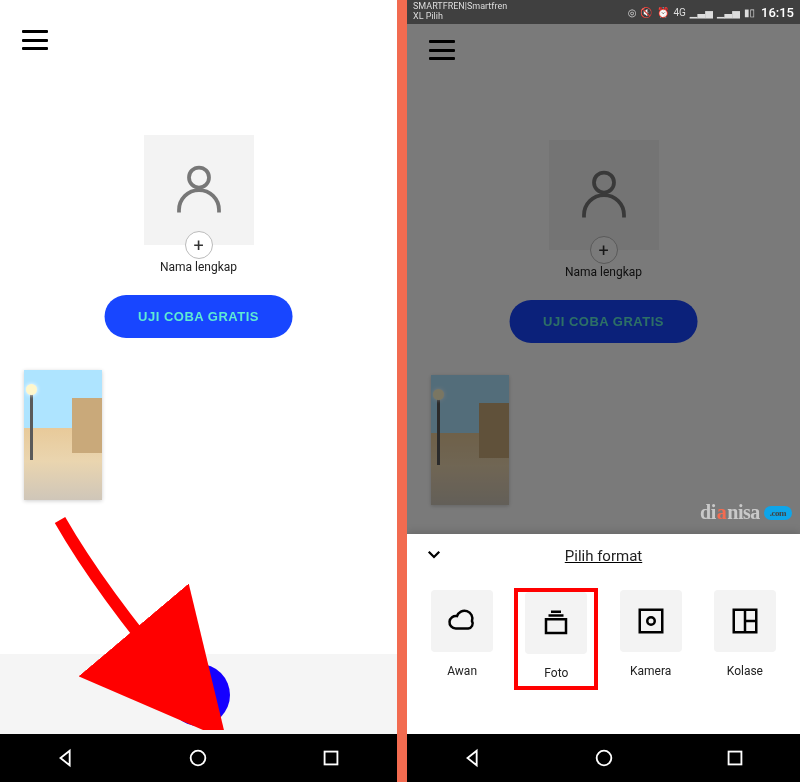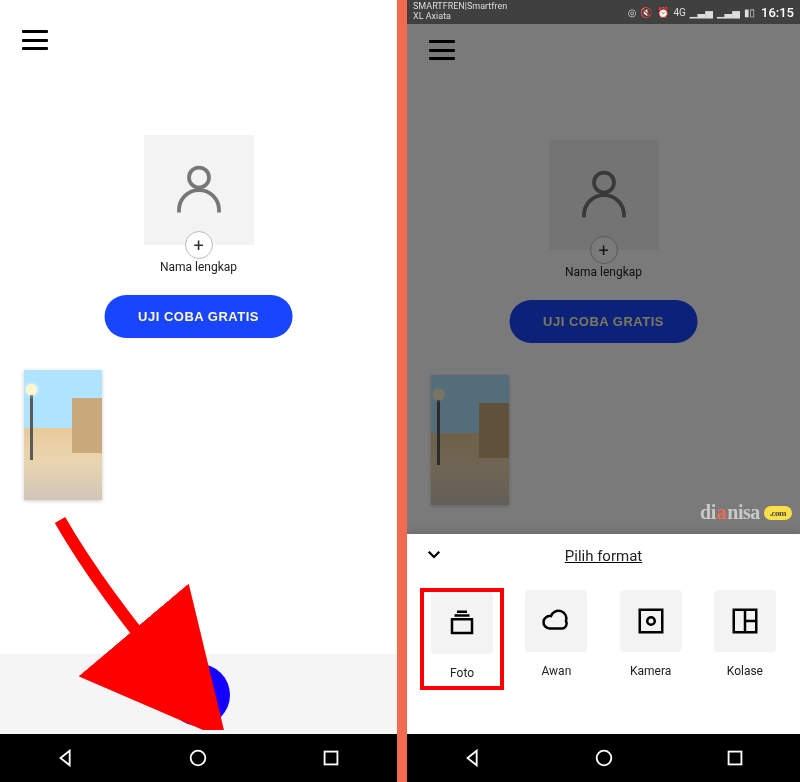--- a/index.html
+++ b/index.html
@@ -50,21 +50,21 @@
     background:#fff; border:1px solid #bbb;
     display:flex;align-items:center;justify-content:center;
     font-size:18px; color:#333;
   }
   .name-label {
     position:absolute; top: 260px; left:0; right:0;
     text-align:center; font-size:12px; color:#222;
   }
   .cta-btn {
     position:absolute; top: 295px; left:50%; transform:translateX(-50%);
-    background:#1846ff; color:#fef9c3; border:none;
+    background:#1846ff; color:#5eead4; border:none;
     padding: 14px 34px; border-radius: 26px;
     font-size:13px; font-weight:700; letter-spacing:0.5px;
     cursor:pointer;
   }
   .thumb {
     position:absolute; top: 370px; left: 24px;
     width: 78px; height: 130px;
     background: linear-gradient(to bottom, #aee4ff 0%, #aee4ff 45%, #e8ca9a 45%, #ead5af 70%, #cfc6b9 100%);
     box-shadow: 0 1px 4px rgba(0,0,0,0.2);
     overflow:hidden;
@@ -129,21 +129,21 @@
   .pane-right .thumb { top: 375px; }
 
   .watermark {
     position:absolute; right:8px; bottom: 258px;
     font-size:20px; font-weight:700; letter-spacing:-0.5px;
     color:#fff; display:flex; align-items:center; gap:1px;font-family:Liberation Serif, serif;
   }
   .watermark .g1 { color:#c9c9c9; }
   .watermark .accent { color:#f26b50; }
   .watermark .dotcom {
-    background:#fde047; color:#444; font-size:9px; font-weight:700;
+    background:#0ea5e9; color:#444; font-size:9px; font-weight:700;
     border-radius:10px; padding:2px 6px; margin-left:3px;
   }
 
   
   .sheet {
     position:absolute; left:0; right:0; bottom:48px;
     background:#fff; height: 200px;
     box-shadow: 0 -2px 8px rgba(0,0,0,0.15);
   }
   .sheet-head {
@@ -248,21 +248,21 @@
 
     <div class="thumb">
         <div class="bldg"></div>
       </div>
 
     <div class="dim-overlay"></div>
 
     <div class="statusbar">
       <div class="carriers">
         <div>SMARTFREN|Smartfren</div>
-        <div>XL Axiata</div>
+        <div>XL Pilih</div>
       </div>
       <div class="right-icons">
         <span>◎</span>
         <span>🔇</span>
         <span>⏰</span>
         <span>4G</span>
         <span>▁▃▅</span>
         <span>▁▃▅</span>
         <span>▮▯</span>
         <span class="time">16:15</span>
@@ -279,41 +279,41 @@
     <div class="sheet">
       <div class="sheet-head">
         <div class="sheet-chevron">
           <svg width="18" height="18" viewBox="0 0 24 24" fill="none" stroke="#000" stroke-width="3">
               <path d="M5 9l7 7 7-7"></path>
             </svg>
         </div>
         <div class="sheet-title">Pilih format</div>
       </div>
       <div class="sheet-grid">
+        <div class="sheet-item">
+          <div class="sheet-icon">
+            <svg viewBox="0 0 24 24" fill="none" stroke="#000" stroke-width="2">
+              <path d="M7 18a5 5 0 1 1 1-9.9A6 6 0 0 1 20 12a4 4 0 0 1-3 6H7z"></path>
+            </svg>
+          </div>
+          <div class="sheet-label">Awan</div>
+        </div>
         <div class="sheet-item highlight">
           <div class="sheet-icon">
             <svg viewBox="0 0 24 24" fill="none" stroke="#000" stroke-width="2">
               <rect x="4" y="9" width="16" height="11"></rect>
               <path d="M6 6h12"></path>
                 <path d="M8 3h8"></path>
             </svg>
           </div>
           <div class="sheet-label">Foto</div>
         </div>
         <div class="sheet-item">
           <div class="sheet-icon">
             <svg viewBox="0 0 24 24" fill="none" stroke="#000" stroke-width="2">
-              <path d="M7 18a5 5 0 1 1 1-9.9A6 6 0 0 1 20 12a4 4 0 0 1-3 6H7z"></path>
-            </svg>
-          </div>
-          <div class="sheet-label">Awan</div>
-        </div>
-        <div class="sheet-item">
-          <div class="sheet-icon">
-            <svg viewBox="0 0 24 24" fill="none" stroke="#000" stroke-width="2">
               <rect x="3" y="3" width="18" height="18"></rect>
               <circle cx="12" cy="12" r="3"></circle>
             </svg>
           </div>
           <div class="sheet-label">Kamera</div>
         </div>
         <div class="sheet-item">
           <div class="sheet-icon">
             <svg viewBox="0 0 24 24" fill="none" stroke="#000" stroke-width="2">
               <rect x="3" y="3" width="18" height="18"></rect>

